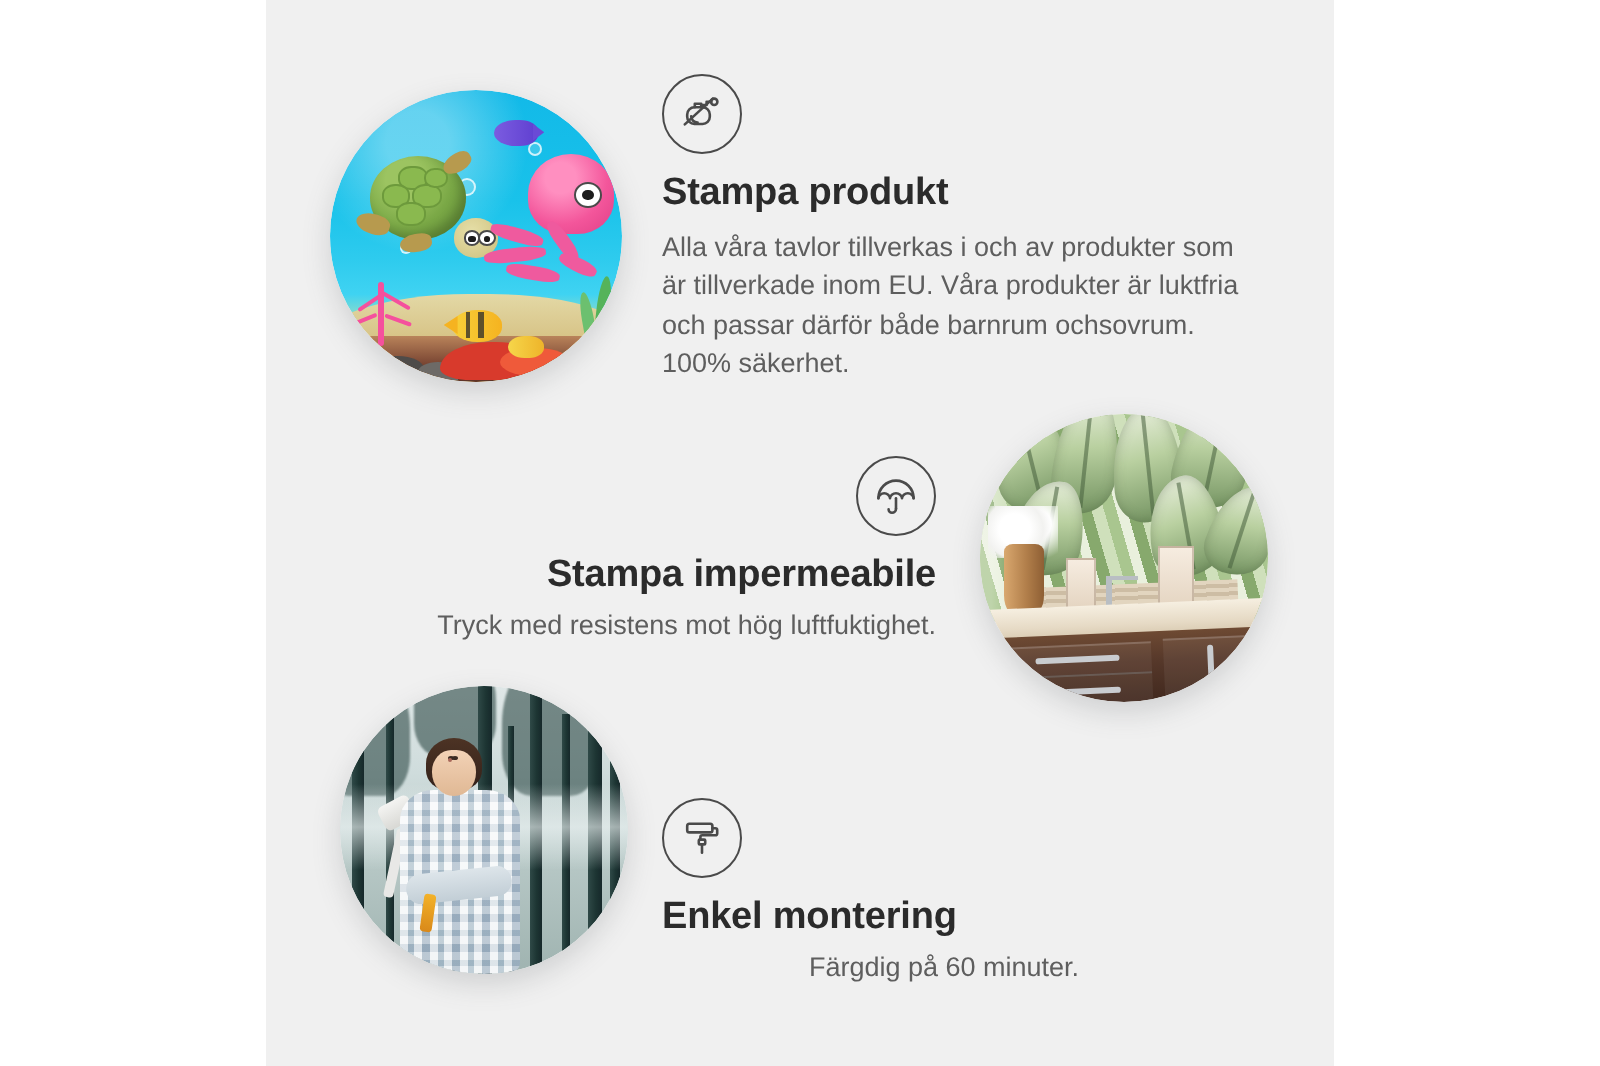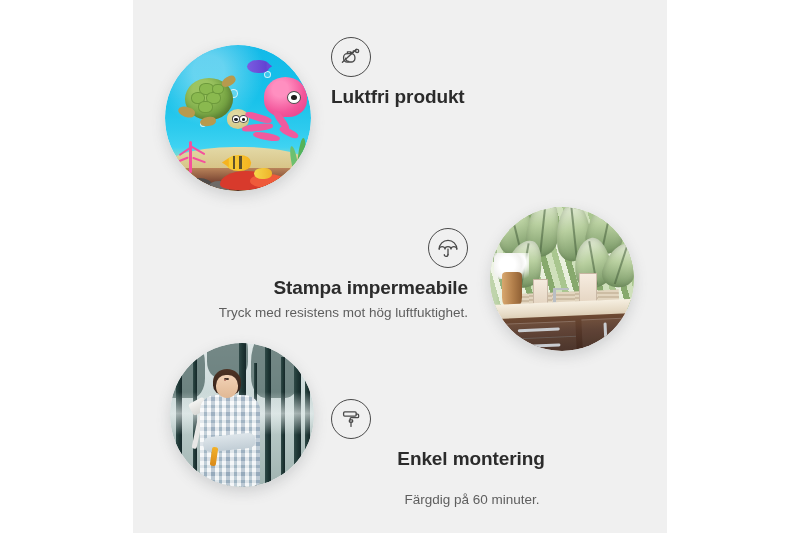--- a/index.html
+++ b/index.html
@@ -306,21 +306,21 @@
 
   
   #feature-waterproof { left: 180px; top: 228px; width: 288px; text-align: right; }
   #feature-waterproof .icon-row { display:flex; justify-content:flex-end; margin-bottom: 9px; }
   #feature-waterproof .f-title { margin-bottom: 3px; }
   #feature-waterproof .f-body { }
 
   
   #feature-assembly { left: 331px; top: 399px; width: 280px; text-align: left; }
   #feature-assembly .icon-circle { margin-bottom: 9px; }
-  #feature-assembly .f-title { margin-bottom: 19px; text-align: center; }
+  #feature-assembly .f-title { margin-bottom: 3px; }
   #feature-assembly .f-body { margin-left: 2px; text-align: center; }
 </style>
 </head>
 <body>
 
 <div id="stage">
 
   <div id="panel"></div>
 
   <div class="disc" id="disc-ocean">
@@ -477,21 +477,22 @@
     <div class="icon-circle">
       <svg width="24" height="24" viewBox="0 0 24 24" fill="none" stroke="#4a4a4a" stroke-width="1.3" stroke-linecap="round" stroke-linejoin="round">
         <path d="M8.2 8.6h4.1a3.6 3.6 0 0 1 3.6 3.6v1.2a3.6 3.6 0 0 1-3.6 3.6H8.2a3.6 3.6 0 0 1-3.6-3.6v-1.2a3.6 3.6 0 0 1 3.6-3.6z"></path>
         <path d="M8.4 8.6V6.9h3.2v1.7"></path>
         <path d="M11.8 7.5h2.5v-1.6h2.4"></path>
         <circle cx="18.1" cy="5.9" r="1.6"></circle>
         <path d="M6.6 13.1a3.2 3.2 0 0 0 3.2 3.2"></path>
         <line x1="3.4" y1="17.2" x2="17.4" y2="4.3"></line>
       </svg>
     </div>
-    <div class="f-title">Luktfri produkt</div>
+    <div class="f-title">Stampa produkt</div>
+    <div class="f-body">Alla våra tavlor tillverkas i och av produkter som är tillverkade inom EU. Våra produkter är luktfria och passar därför både barnrum ochsovrum. 100% säkerhet.</div>
   </div>
 
   <div class="feature" id="feature-waterproof">
     <div class="icon-row">
       <div class="icon-circle">
         <svg width="24" height="24" viewBox="0 0 24 24" fill="none" stroke="#4a4a4a" stroke-width="1.3" stroke-linecap="round" stroke-linejoin="round">
           <path d="M3.2 13.1a8.8 8.8 0 0 1 17.6 0"></path>
           <path d="M3.2 13.1c0-1.4 1.5-2.5 2.9-2.5s2.9 1.1 2.9 2.5c0-1.4 1.5-2.5 3-2.5s3 1.1 3 2.5c0-1.4 1.5-2.5 2.9-2.5s2.9 1.1 2.9 2.5"></path>
           <line x1="12" y1="13.1" x2="12" y2="18.4"></line>
           <path d="M12 18.4a2 2 0 0 1-2 2 1.7 1.7 0 0 1-1.7-1.7"></path>

